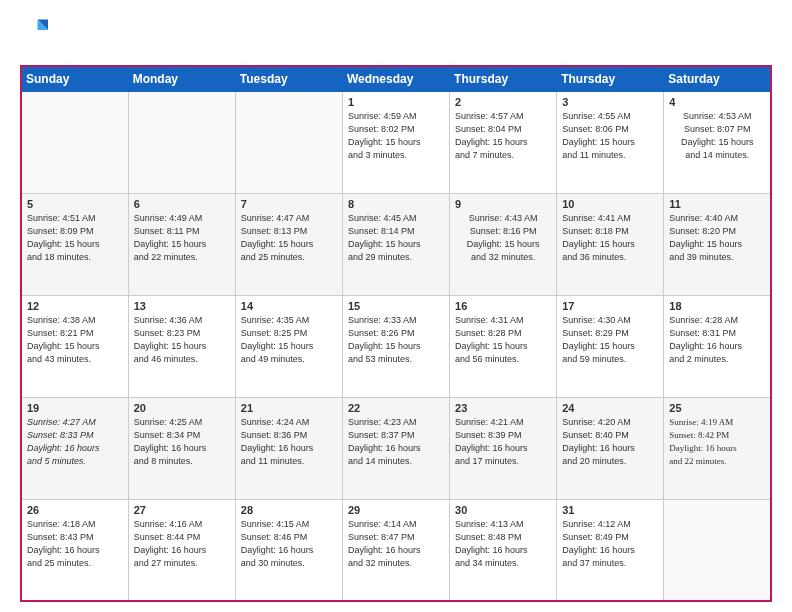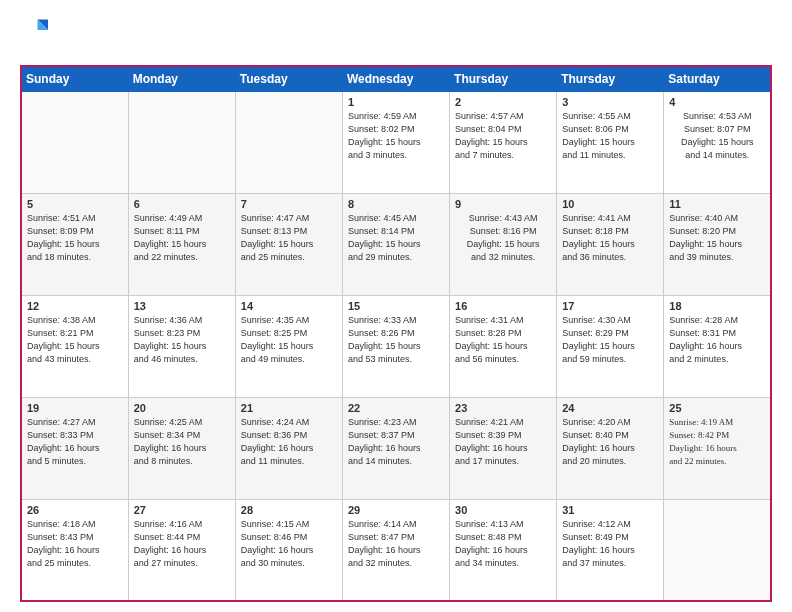--- a/index.html
+++ b/index.html
@@ -262,21 +262,21 @@
             <span class="day-num">18</span>
             <div class="day-info" style="white-space: pre-line;">Sunrise: 4:28 AM
 Sunset: 8:31 PM
 Daylight: 16 hours
 and 2 minutes.</div>
           </td>
         </tr>
         <tr>
           <td>
             <span class="day-num">19</span>
-            <div class="day-info" style="white-space: pre-line;">Sunrise: 4:27 AM
+            <div class="day-info" style="white-space: pre-line; font-style: italic;">Sunrise: 4:27 AM
 Sunset: 8:33 PM
 Daylight: 16 hours
 and 5 minutes.</div>
           </td>
           <td>
             <span class="day-num">20</span>
             <div class="day-info" style="white-space: pre-line;">Sunrise: 4:25 AM
 Sunset: 8:34 PM
 Daylight: 16 hours
 and 8 minutes.</div>

